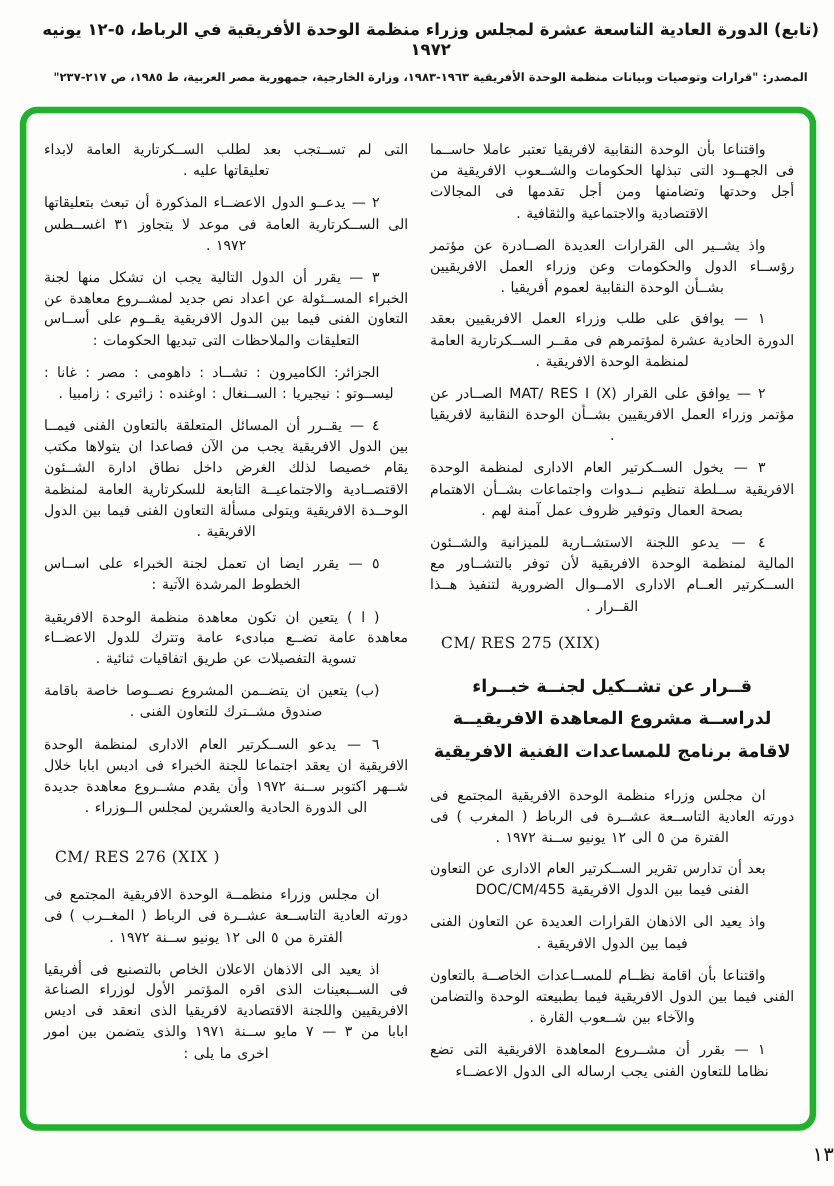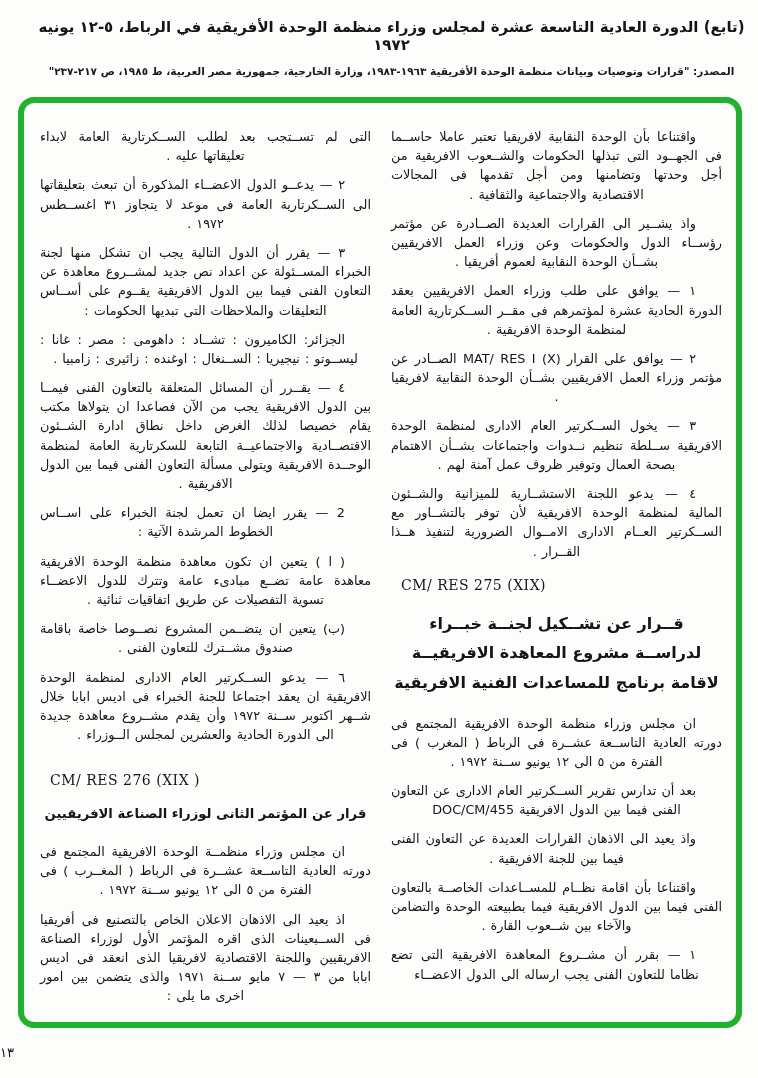--- a/index.html
+++ b/index.html
@@ -47,21 +47,21 @@
   .res-title{
     font-weight:bold;text-align:center;
     font-size:16px;line-height:1.85;margin:0 0 16px 0;
   }
   .res-title-single{
     font-weight:bold;text-align:center;
     font-size:13.2px;line-height:1.5;margin:2px 0 18px 0;
   }
   .page-number{
     position:absolute;bottom:18px;left:0;right:0;
-    text-align:left;font-size:13px;direction:rtl;
+    text-align:right;font-size:18px;direction:rtl;
   }
 </style>
 </head>
 <body>
 
 <div>
 
   <header class="doc-header">
     <div class="h1">(تابع) الدورة العادية التاسعة عشرة لمجلس وزراء منظمة الوحدة الأفريقية في الرباط، ٥-١٢ يونيه ١٩٧٢</div>
     <div class="h2">المصدر: "قرارات وتوصيات وبيانات منظمة الوحدة الأفريقية ١٩٦٣-١٩٨٣، وزارة الخارجية، جمهورية مصر العربية، ط ١٩٨٥، ص ٢١٧-٢٣٧"</div>
@@ -78,37 +78,36 @@
         <p class="para">٣ — يخول الســكرتير العام الادارى لمنظمة الوحدة الافريقية ســلطة تنظيم نــدوات واجتماعات بشــأن الاهتمام بصحة العمال وتوفير ظروف عمل آمنة لهم .</p>
         <p class="para">٤ — يدعو اللجنة الاستشــارية للميزانية والشــئون المالية لمنظمة الوحدة الافريقية لأن توفر بالتشــاور مع الســكرتير العــام الادارى الامــوال الضرورية لتنفيذ هــذا القــرار .</p>
         <p class="res-code gap-md" dir="ltr">CM/ RES 275 (XIX)</p>
         <div class="res-title">
           <div>قــرار عن تشــكيل لجنــة خبــراء</div>
           <div>لدراســة مشروع المعاهدة الافريقيــة</div>
           <div>لاقامة برنامج للمساعدات الفنية الافريقية</div>
         </div>
         <p class="para">ان مجلس وزراء منظمة الوحدة الافريقية المجتمع فى دورته العادية التاســعة عشــرة فى الرباط ( المغرب ) فى الفترة من ٥ الى ١٢ يونيو ســنة ١٩٧٢ .</p>
         <p class="para">بعد أن تدارس تقرير الســكرتير العام الادارى عن التعاون الفنى فيما بين الدول الافريقية DOC/CM/455</p>
-        <p class="para">واذ يعيد الى الاذهان القرارات العديدة عن التعاون الفنى فيما بين للجنة الافريقية .</p>
+        <p class="para">واذ يعيد الى الاذهان القرارات العديدة عن التعاون الفنى فيما بين الدول الافريقية .</p>
         <p class="para">واقتناعا بأن اقامة نظــام للمســاعدات الخاصــة بالتعاون الفنى فيما بين الدول الافريقية فيما بطبيعته الوحدة والتضامن والآخاء بين شــعوب القارة .</p>
         <p class="para">١ — بقرر أن مشــروع المعاهدة الافريقية التى تضع نظاما للتعاون الفنى يجب ارساله الى الدول الاعضــاء</p>
       </div>
 
       <div class="column">
         <p class="para no-indent">التى لم تســتجب بعد لطلب الســكرتارية العامة لابداء تعليقاتها عليه .</p>
         <p class="para">٢ — يدعــو الدول الاعضــاء المذكورة أن تبعث بتعليقاتها الى الســكرتارية العامة فى موعد لا يتجاوز ٣١ اغســطس ١٩٧٢ .</p>
         <p class="para">٣ — يقرر أن الدول التالية يجب ان تشكل منها لجنة الخبراء المســئولة عن اعداد نص جديد لمشــروع معاهدة عن التعاون الفنى فيما بين الدول الافريقية يقــوم على أســاس التعليقات والملاحظات التى تبديها الحكومات :</p>
         <p class="para">الجزائر: الكاميرون : تشــاد : داهومى : مصر : غانا : ليســوتو : نيجيريا : الســنغال : اوغنده : زائيرى : زامبيا .</p>
         <p class="para">٤ — يقــرر أن المسائل المتعلقة بالتعاون الفنى فيمــا بين الدول الافريقية يجب من الآن فصاعدا ان يتولاها مكتب يقام خصيصا لذلك الغرض داخل نطاق ادارة الشــئون الاقتصــادية والاجتماعيــة التابعة للسكرتارية العامة لمنظمة الوحــدة الافريقية ويتولى مسألة التعاون الفنى فيما بين الدول الافريقية .</p>
-        <p class="para">2 — يقرر ايضا ان تعمل لجنة الخبراء على اســاس الخطوط المرشدة الآتية :</p>
+        <p class="para">٥ — يقرر ايضا ان تعمل لجنة الخبراء على اســاس الخطوط المرشدة الآتية :</p>
         <p class="para">( ا ) يتعين ان تكون معاهدة منظمة الوحدة الافريقية معاهدة عامة تضــع مبادىء عامة وتترك للدول الاعضــاء تسوية التفصيلات عن طريق اتفاقيات ثنائية .</p>
         <p class="para">(ب) يتعين ان يتضــمن المشروع نصــوصا خاصة باقامة صندوق مشــترك للتعاون الفنى .</p>
         <p class="para">٦ — يدعو الســكرتير العام الادارى لمنظمة الوحدة الافريقية ان يعقد اجتماعا للجنة الخبراء فى اديس ابابا خلال شــهر اكتوبر ســنة ١٩٧٢ وأن يقدم مشــروع معاهدة جديدة الى الدورة الحادية والعشرين لمجلس الــوزراء .</p>
         <p class="res-code gap-lg" dir="ltr">CM/ RES 276 (XIX )</p>
-        <div class="res-title-single">قرار عن المؤتمر الثانى لوزراء الصناعة الافريقيين</div>
         <p class="para">ان مجلس وزراء منظمــة الوحدة الافريقية المجتمع فى دورته العادية التاســعة عشــرة فى الرباط ( المغــرب ) فى الفترة من ٥ الى ١٢ يونيو ســنة ١٩٧٢ .</p>
         <p class="para">اذ يعيد الى الاذهان الاعلان الخاص بالتصنيع فى أفريقيا فى الســبعينات الذى اقره المؤتمر الأول لوزراء الصناعة الافريقيين واللجنة الاقتصادية لافريقيا الذى انعقد فى اديس ابابا من ٣ — ٧ مايو ســنة ١٩٧١ والذى يتضمن بين امور اخرى ما يلى :</p>
       </div>
 
     </div>
   </div>
 
   <div class="page-number">١٣</div>
 
 </div>

